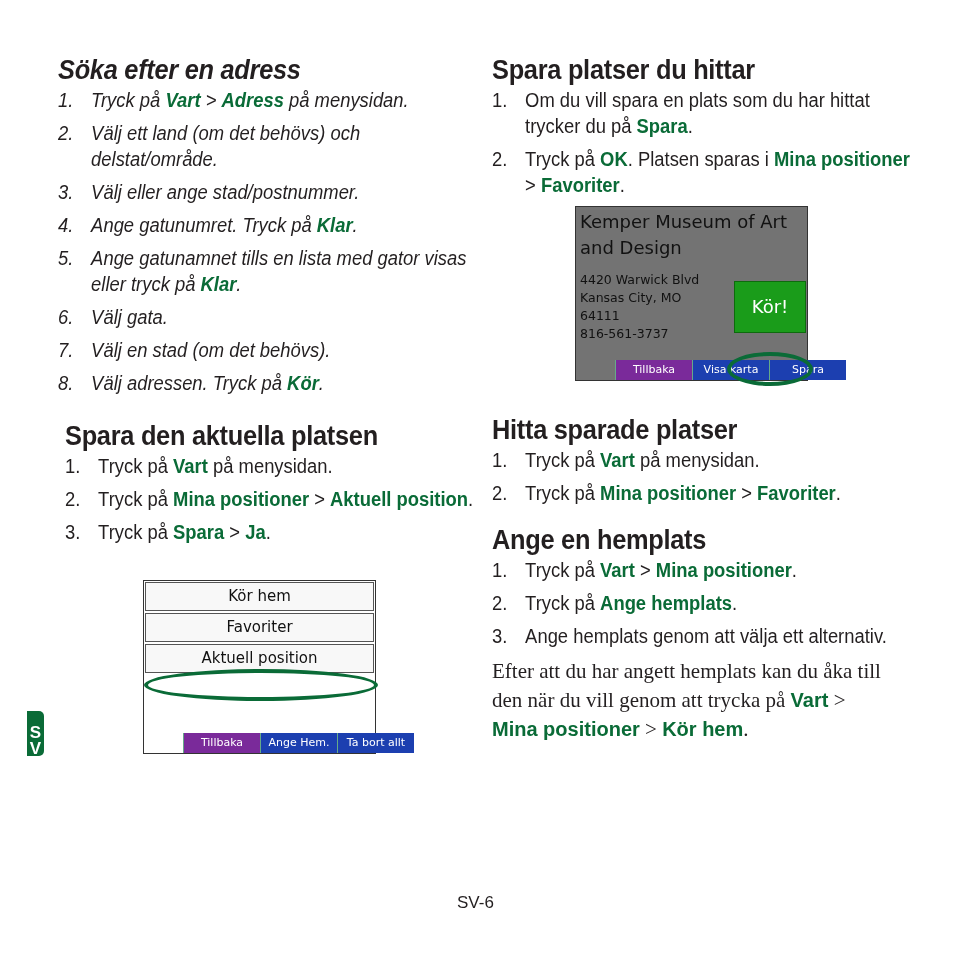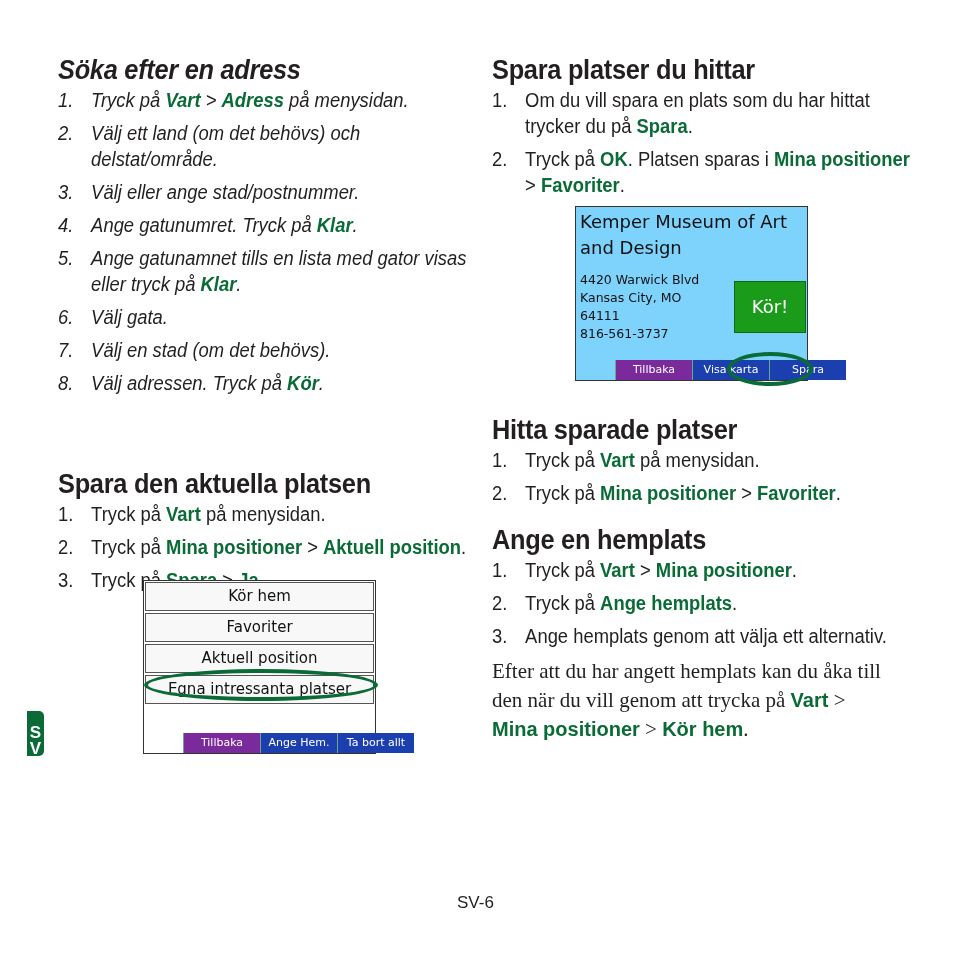--- a/index.html
+++ b/index.html
@@ -19,21 +19,21 @@
   .scr1 { position:absolute; left:143px; top:580px; width:231px; height:172px; border:1px solid #333; background:#fff; }
   .mi { height:27px; border:1px solid #555; margin:1px 1px 2px 1px; background:#f8f8f8;
         font-family:"DejaVu Sans", sans-serif; font-size:15px; text-align:center; line-height:27px; color:#111; position:relative; }
   .bbar { position:absolute; left:0; bottom:0; width:100%; height:20px; display:flex;padding-left:39px; }
   .bb { flex:1; font-family:"DejaVu Sans", sans-serif; font-size:11px; color:#fff; text-align:center; line-height:20px;
         border-left:1px solid #6a8; }
   .purple { background:#7a2a9a; }
   .blue { background:#1c3fb0; }
   .ring { position:absolute; border:4px solid #0a6b37; border-radius:50%; }
   
-  .scr2 { position:absolute; left:575px; top:206px; width:231px; height:173px; border:1px solid #333; background:#7dd3fc; }
+  .scr2 { position:absolute; left:575px; top:206px; width:231px; height:173px; border:1px solid #333; background:#737373; }
   .place-name { position:absolute; left:4px; top:2px; font-family:"DejaVu Sans", sans-serif; font-size:18px; line-height:26px; color:#111; width:225px; }
   .addr { position:absolute; left:4px; top:64px; font-family:"DejaVu Sans", sans-serif; font-size:12.5px; line-height:18px; color:#111; }
   .go { position:absolute; left:158px; top:74px; width:70px; height:50px; background:#1a9c1a; border:1px solid #0d6b0d;
         color:#fff; font-family:"DejaVu Sans", sans-serif; font-size:18px; text-align:center; line-height:50px; }
   .sv { position:absolute; left:27px; top:711px; width:17px; height:45px; background:#0a6b37; border-radius:0 5px 5px 0;
         color:#fff; font-weight:bold; font-size:17px; line-height:16px; text-align:center; padding-top:14px; box-sizing:border-box; }
   .pnum { position:absolute; left:457px; top:893px; font-size:17px; color:#231f20; }
 </style>
 </head>
 <body>
@@ -45,35 +45,34 @@
       <li><span class="n">2.</span><span>Välj ett land (om det behövs) och delstat/område.</span></li>
       <li><span class="n">3.</span><span>Välj eller ange stad/postnummer.</span></li>
       <li><span class="n">4.</span><span>Ange gatunumret. Tryck på </span><span class="g">Klar</span><span>.</span></li>
       <li><span class="n">5.</span><span>Ange gatunamnet tills en lista med gator visas eller tryck på </span><span class="g">Klar</span><span>.</span></li>
       <li><span class="n">6.</span><span>Välj gata.</span></li>
       <li><span class="n">7.</span><span>Välj en stad (om det behövs).</span></li>
       <li><span class="n">8.</span><span>Välj adressen. Tryck på </span><span class="g">Kör</span><span>.</span></li>
     </ol>
 </div>
 
-<div class="col" style="left:58px; top:421px;margin-top:48px;">
+<div class="col" style="left:65px; top:421px;">
   <h2 class="h">Spara den aktuella platsen</h2>
   <ol class="steps" style="margin-top:2px;">
       <li><span class="n">1.</span><span>Tryck på </span><span class="g">Vart</span><span> på menysidan.</span></li>
       <li><span class="n">2.</span><span>Tryck på </span><span class="g">Mina positioner</span><span> &gt; </span><span class="g">Aktuell position</span><span>.</span></li>
       <li><span class="n">3.</span><span>Tryck på </span><span class="g">Spara</span><span> &gt; </span><span class="g">Ja</span><span>.</span></li>
     </ol>
 </div>
 
 <div class="scr1">
   <div id="menu1">
       <div class="mi">Kör hem</div>
       <div class="mi">Favoriter</div>
       <div class="mi">Aktuell position</div>
-      <div class="mi">Egna intressanta platser</div>
     </div>
   <div class="bbar">
     <div class="bb purple">Tillbaka</div>
     <div class="bb blue">Ange Hem.</div>
     <div class="bb blue">Ta bort allt</div>
   </div>
 </div>
 <div class="ring" style="left:144px; top:669px; width:226px; height:24px;"></div>
 
 <div class="sv" style="word-break:break-all;">SV</div>

